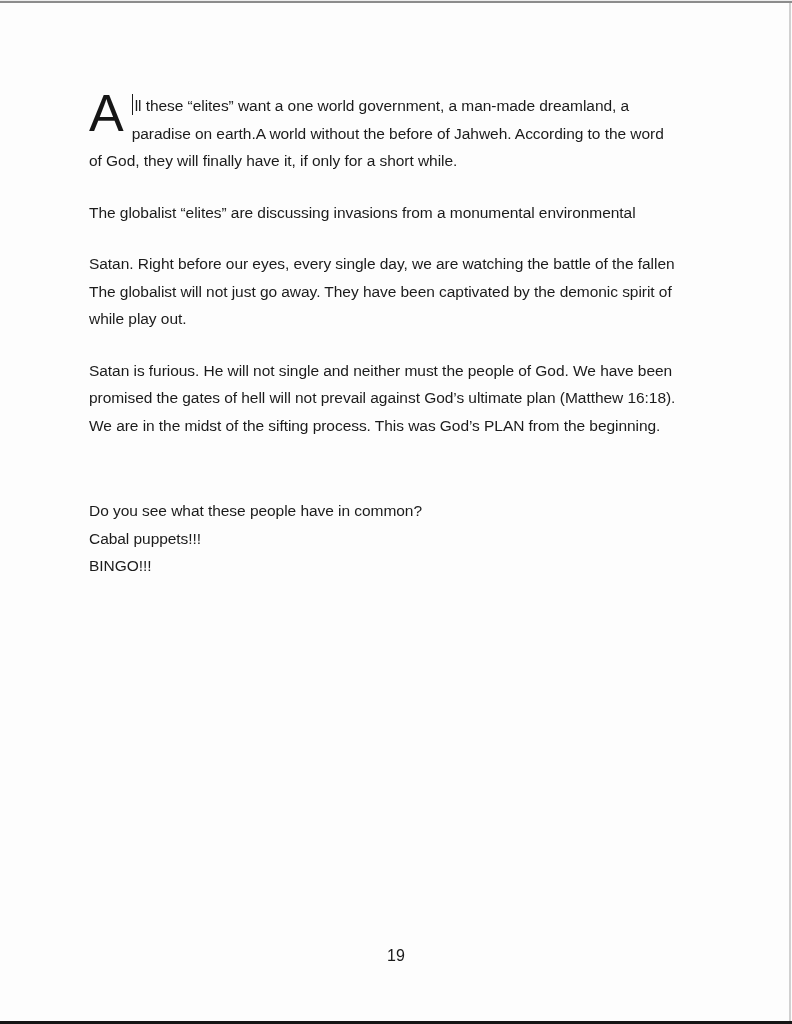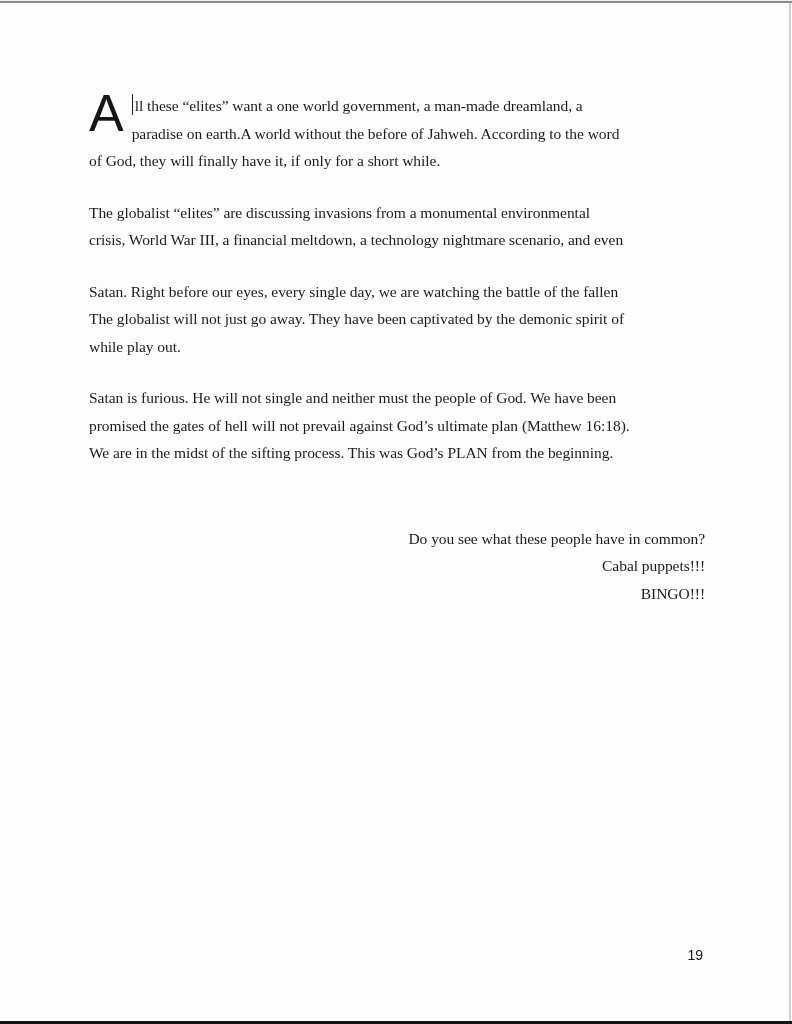--- a/index.html
+++ b/index.html
@@ -25,38 +25,38 @@
   }
   .edge-bottom {
     position: absolute; bottom: 0; left: 0; width: 100%; height: 3px;
     background: #151515;
   }
   .content {
     position: absolute; left: 89px; top: 92px; width: 616px;
     font-size: 15.5px; line-height: 27.5px; letter-spacing: -0.05px;
   }
   .para { margin: 0 0 24px 0; }
-  .line { white-space: nowrap; font-family: Liberation Serif, serif; }
+  .line { white-space: nowrap; }
   .dropcap {
     float: left;
     font-size: 52px; line-height: 38px; height: 38px;
     margin: 2px 8px 0 0;
     color: #161616;
   }
   .caret {
     display: inline-block;
     width: 1.5px; height: 21px;
     background: #1a1a1a;
     vertical-align: -4px;
     margin-right: 1.5px;
   }
-  .closing { margin-top: 58px; margin-bottom: 0; text-align: right; }
+  .closing { margin-top: 58px; margin-bottom: 0; }
   .page-number {
     position: absolute; left: 89px; top: 947px; width: 614px;
-    text-align: right; font-size: 14px; color: #1b1b1b;
+    text-align: center; font-size: 16px; color: #1b1b1b;
   }
 </style>
 </head>
 <body>
 
 <div class="page">
   <div class="edge-top"></div>
   <div class="edge-right"></div>
   <div class="edge-bottom"></div>
 
@@ -64,21 +64,20 @@
 
     <div class="para">
       <span class="dropcap">A</span>
       <div class="line"><span class="caret"></span><span>ll these “elites” want a one world government, a man-made dreamland, a</span></div>
       <div class="line">paradise on earth.A world without the before of Jahweh. According to the word</div>
       <div class="line">of God, they will finally have it, if only for a short while.</div>
     </div>
 
     <div class="para">
       <div class="line">The globalist “elites” are discussing invasions from a monumental environmental</div>
-      <div class="line">crisis, World War III, a financial meltdown, a technology nightmare scenario, and even</div>
     </div>
 
     <div class="para">
       <div class="line">Satan. Right before our eyes, every single day, we are watching the battle of the fallen</div>
       <div class="line">The globalist will not just go away. They have been captivated by the demonic spirit of</div>
       <div class="line">while play out.</div>
     </div>
 
     <div class="para">
       <div class="line">Satan is furious. He will not single and neither must the people of God. We have been</div>

